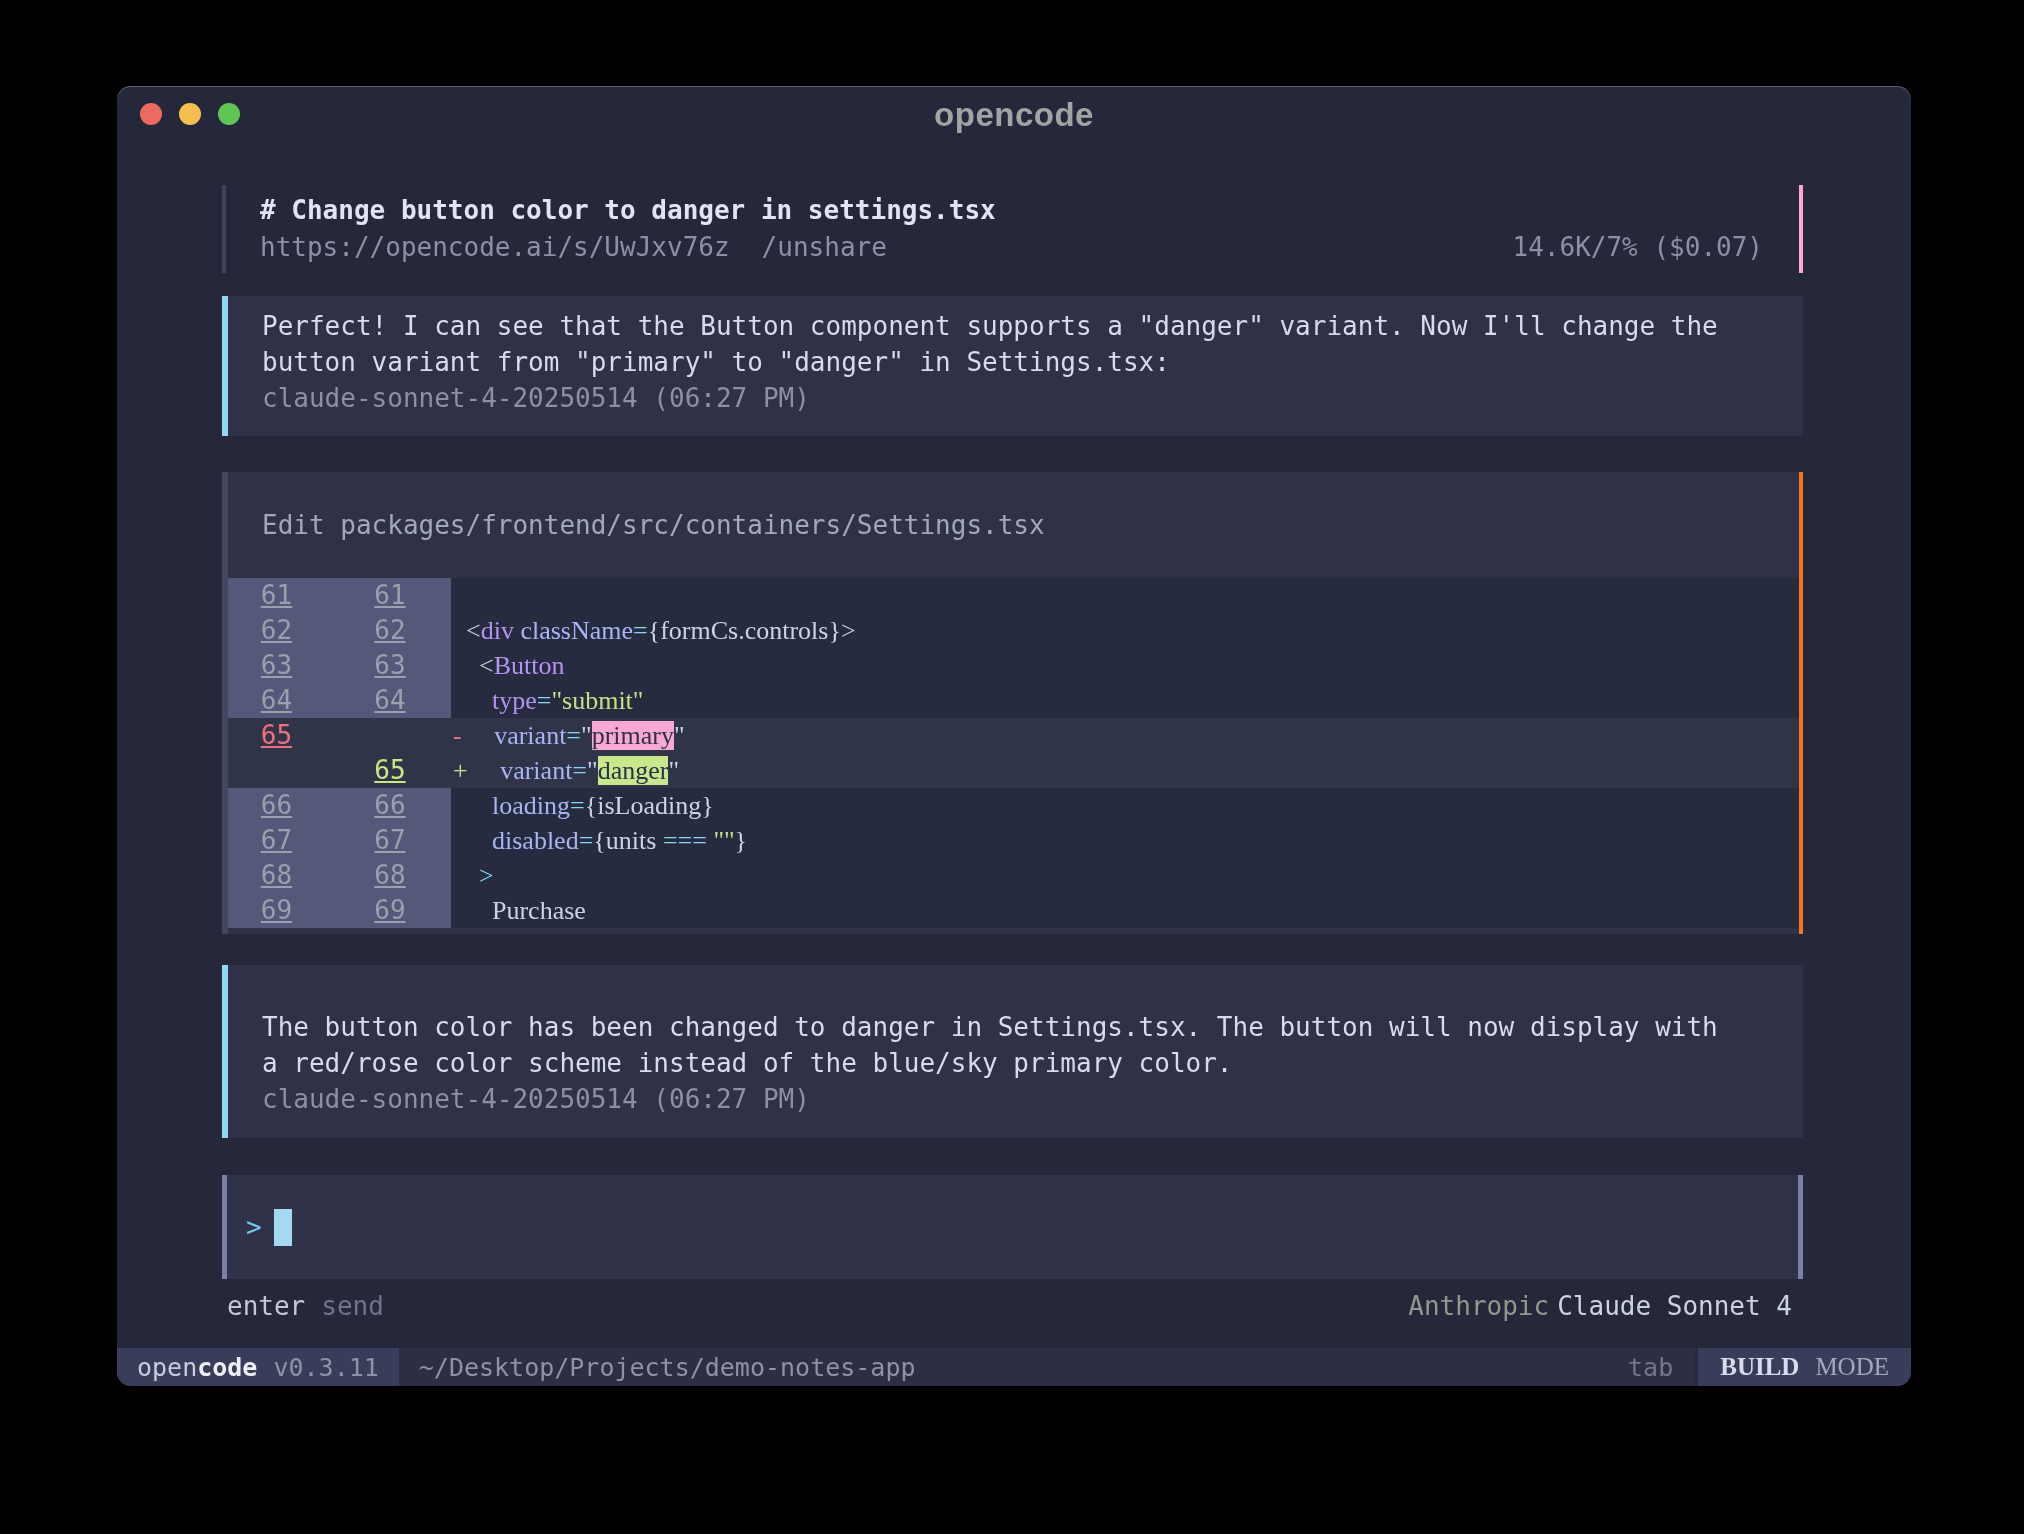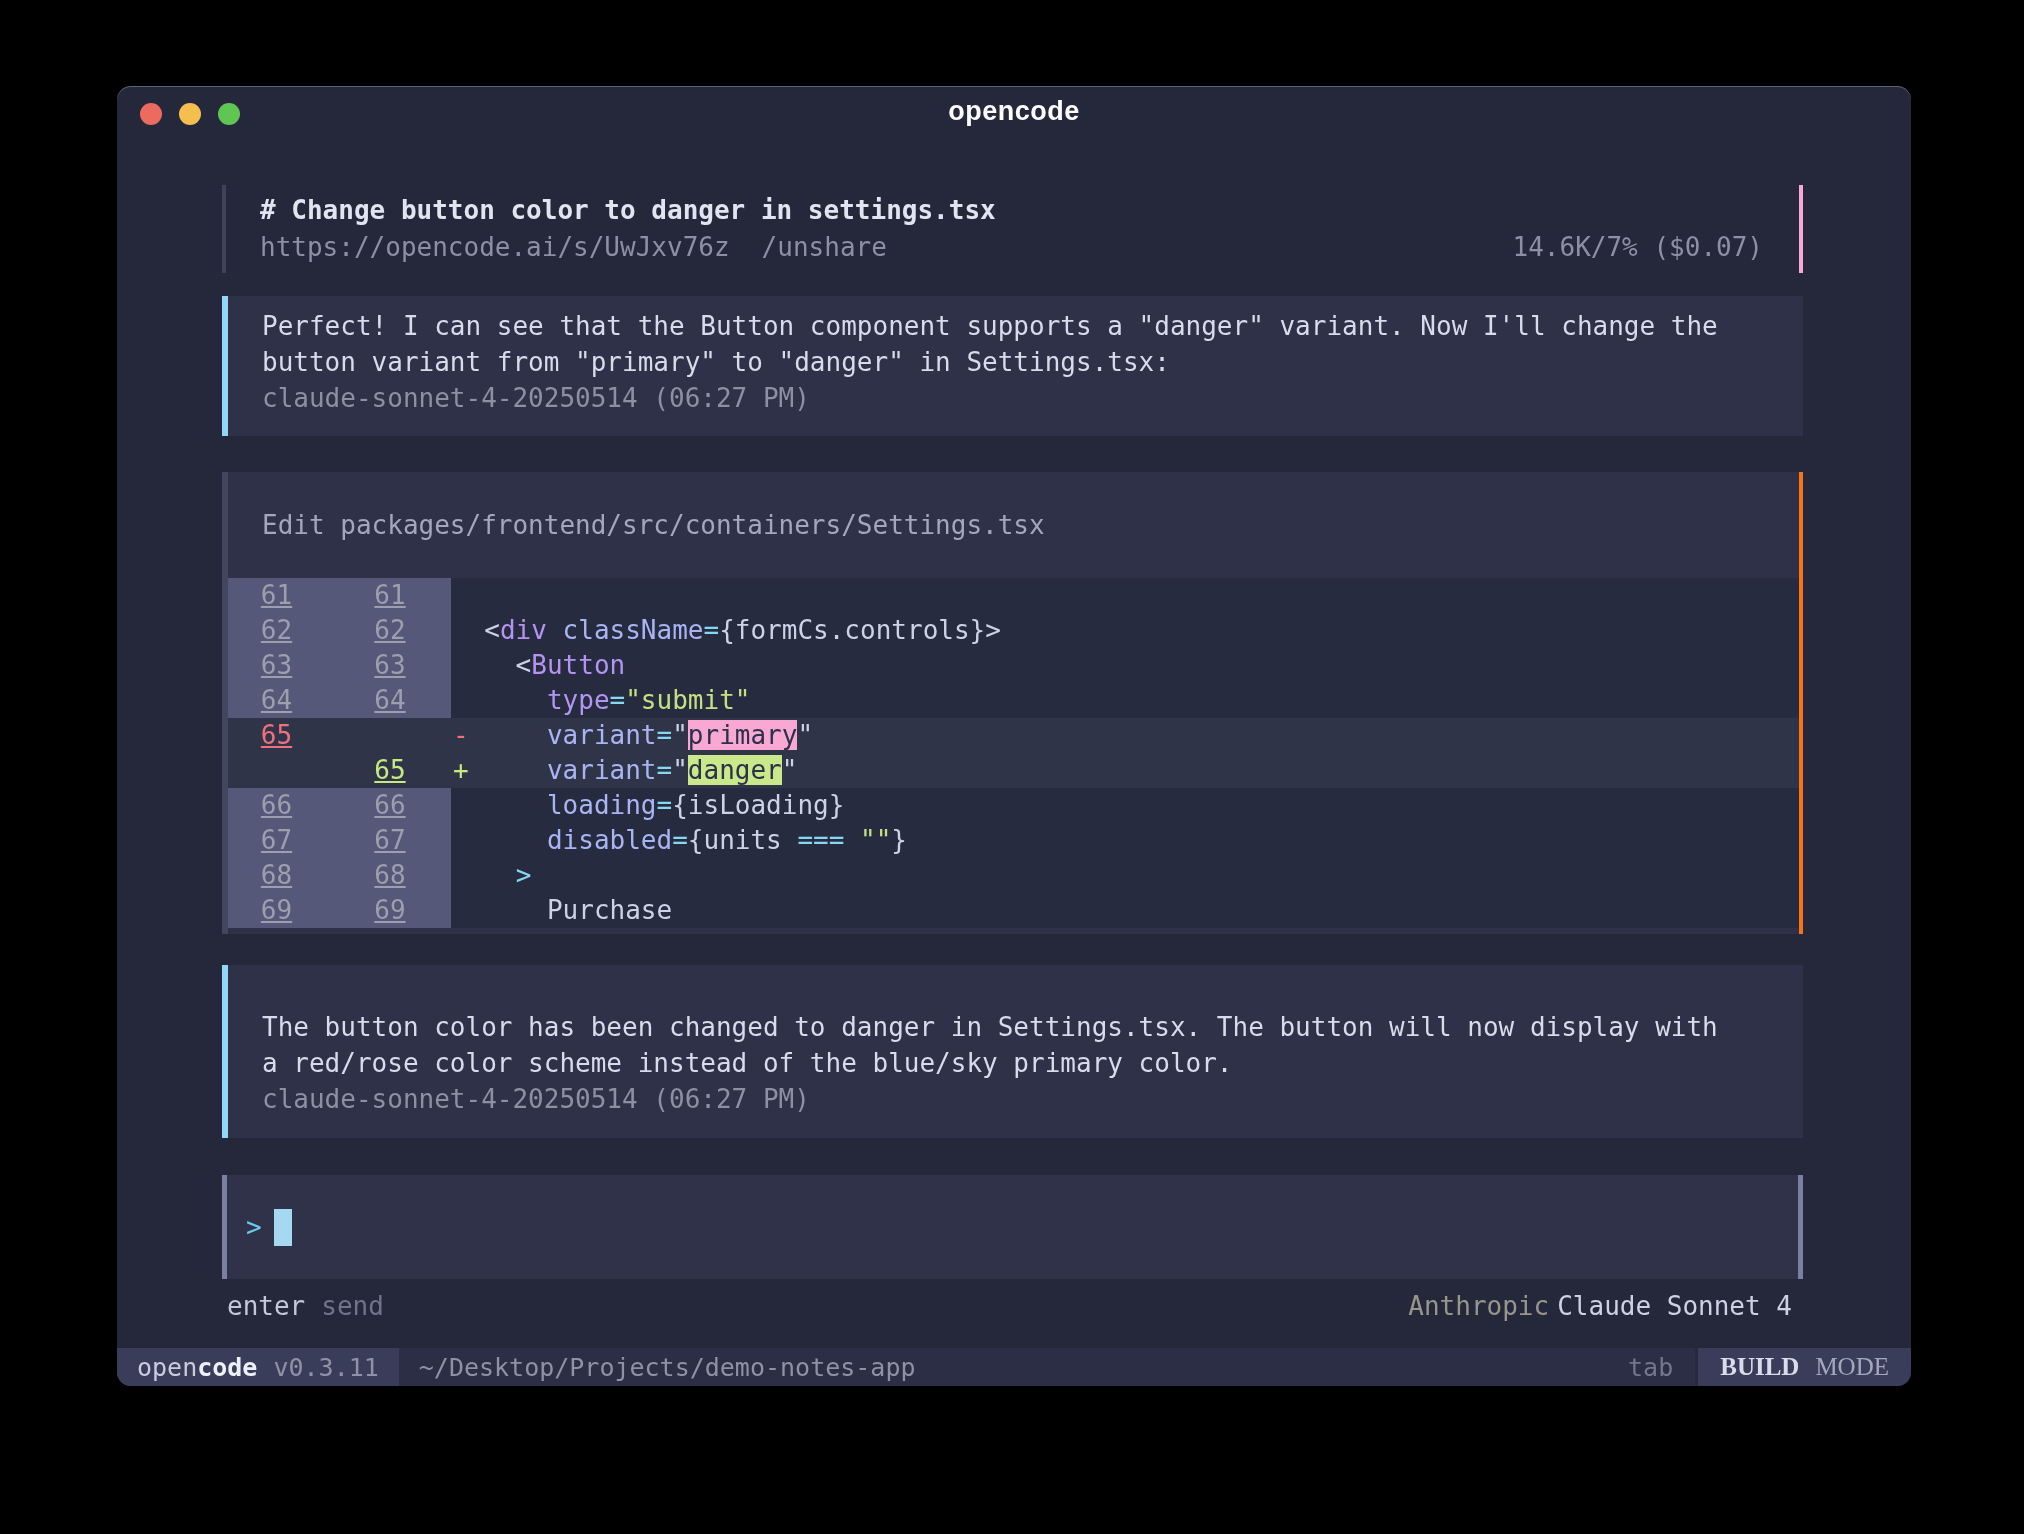--- a/index.html
+++ b/index.html
@@ -13,21 +13,21 @@
   
   .titlebar{position:relative;height:56px;}
   .lights{position:absolute;left:23px;top:17px;display:flex;gap:17px;}
   .light{width:22px;height:22px;border-radius:50%;}
   .light.red{background:#ed6a5e;}
   .light.yellow{background:#f4bf4f;}
   .light.green{background:#61c554;}
   .win-title{
     position:absolute;left:0;right:0;top:10px;text-align:center;
     font-family:"Liberation Sans","DejaVu Sans",sans-serif;
-    font-weight:bold;font-size:27px;color:#ffffff;letter-spacing:.5px;
+    font-weight:bold;font-size:33px;color:#a3a3a3;letter-spacing:.5px;
   }
   
   .content{position:absolute;left:105px;right:108px;top:56px;font-size:26px;}
   
   .session-header{
     margin-top:43px;border-left:4px solid #3f4359;border-right:4px solid #f9a8d4;
     padding:7px 36px 7px 34px;color:#8d90a4;
   }
   .session-header .row{height:37px;line-height:37px;display:flex;}
   .session-title{font-weight:bold;color:#e2e5f1;}
@@ -45,21 +45,21 @@
   .edit-block{
     margin-top:36px;background:#2e3148;
     border-left:6px solid #43465f;border-right:4px solid #f97316;
     padding-bottom:6px;
   }
   .edit-header{padding:36px 0 0 34px;line-height:34px;color:#a3a7bd;}
   .difftable{margin-top:36px;}
   .diff-row{display:flex;height:35px;line-height:35px;}
   .gnum{width:111px;text-align:center;padding-right:14px;background:#555879;color:#9c9fad;flex:none;text-decoration:underline;}
   .gnum.g2{width:112px;padding-right:10px;}
-  .code{flex:1;margin:0;padding:0 0 0 2px;background:#272b3f;white-space:pre;line-height:35px;font-size:26px;}
+  .code{flex:1;margin:0;padding:0 0 0 2px;background:#272b3f;white-space:pre;line-height:35px;font-size:26px;font-family:Liberation Serif, serif;}
   .diff-row.changed .gnum,.diff-row.changed .code{background:#303449;}
   .num-del{color:#f0717b;}
   .num-add{color:#c6e982;}
   .sign-del{color:#f0717b;}
   .sign-add{color:#c6e982;}
   .tok-fg{color:#ccd2e9;}
   .tok-tag{color:#b394f0;}
   .tok-attr{color:#a9b5f2;}
   .tok-op{color:#85d7f2;}
   .tok-str{color:#c3e184;}

